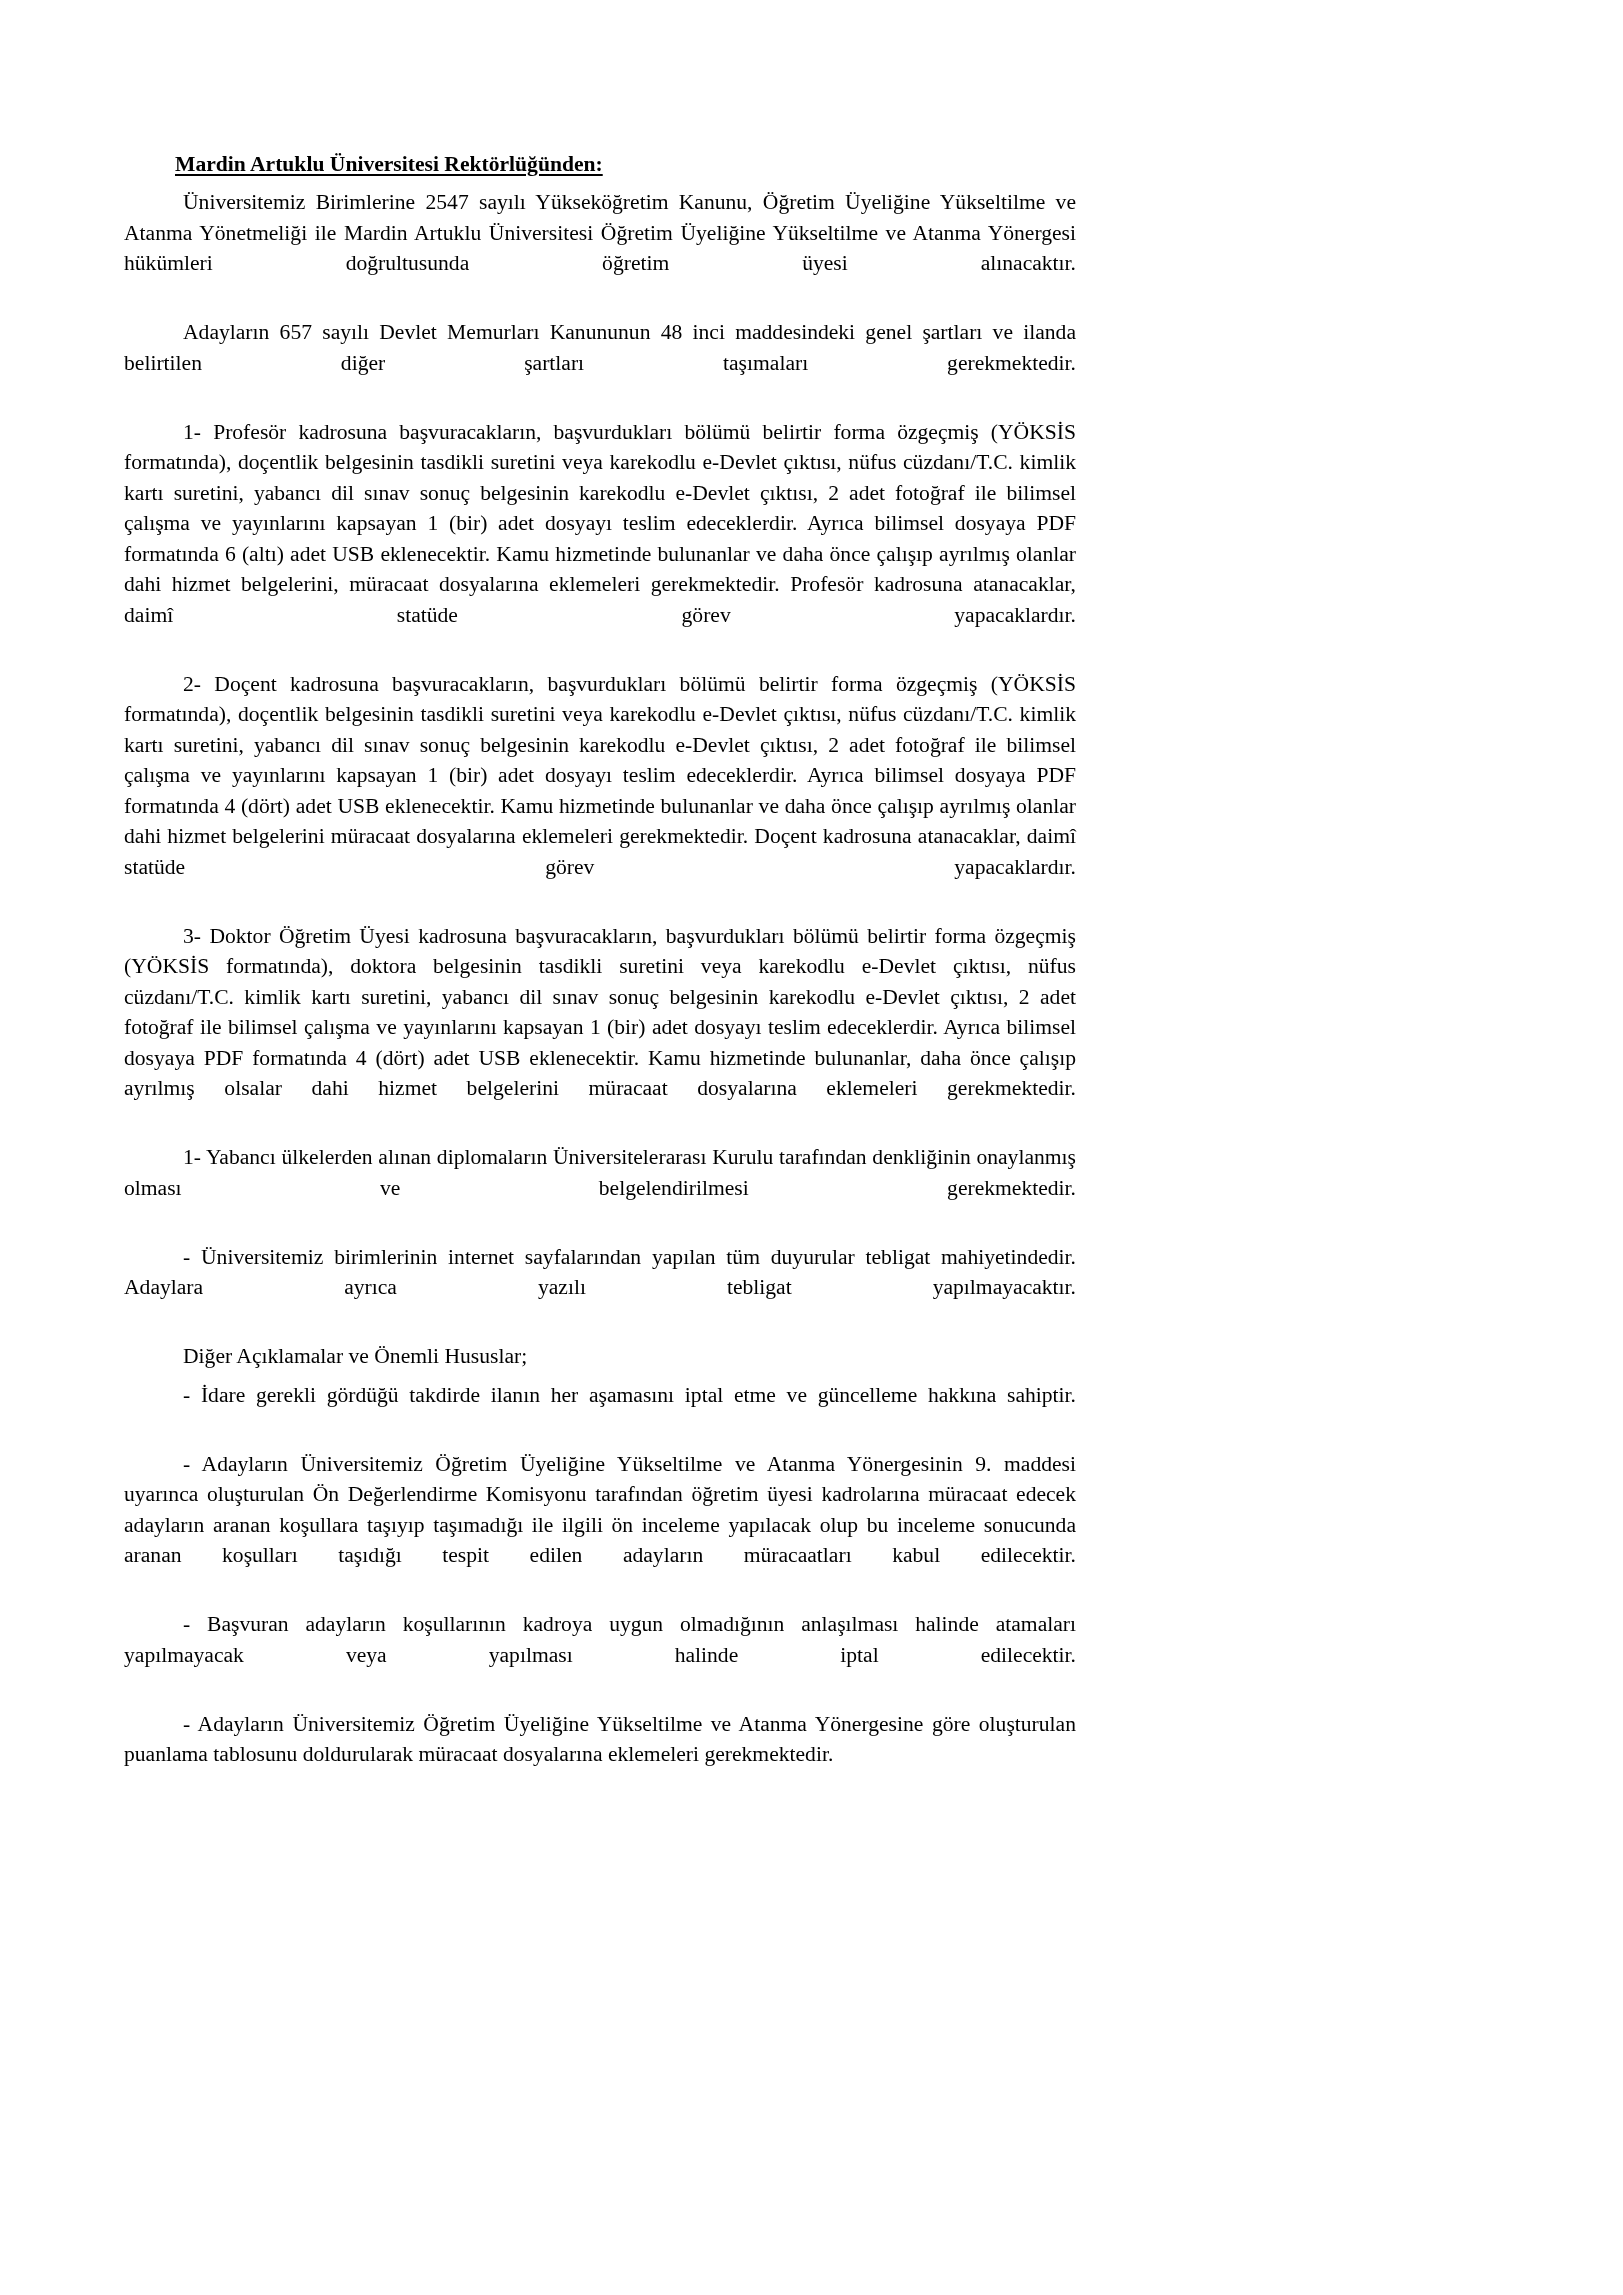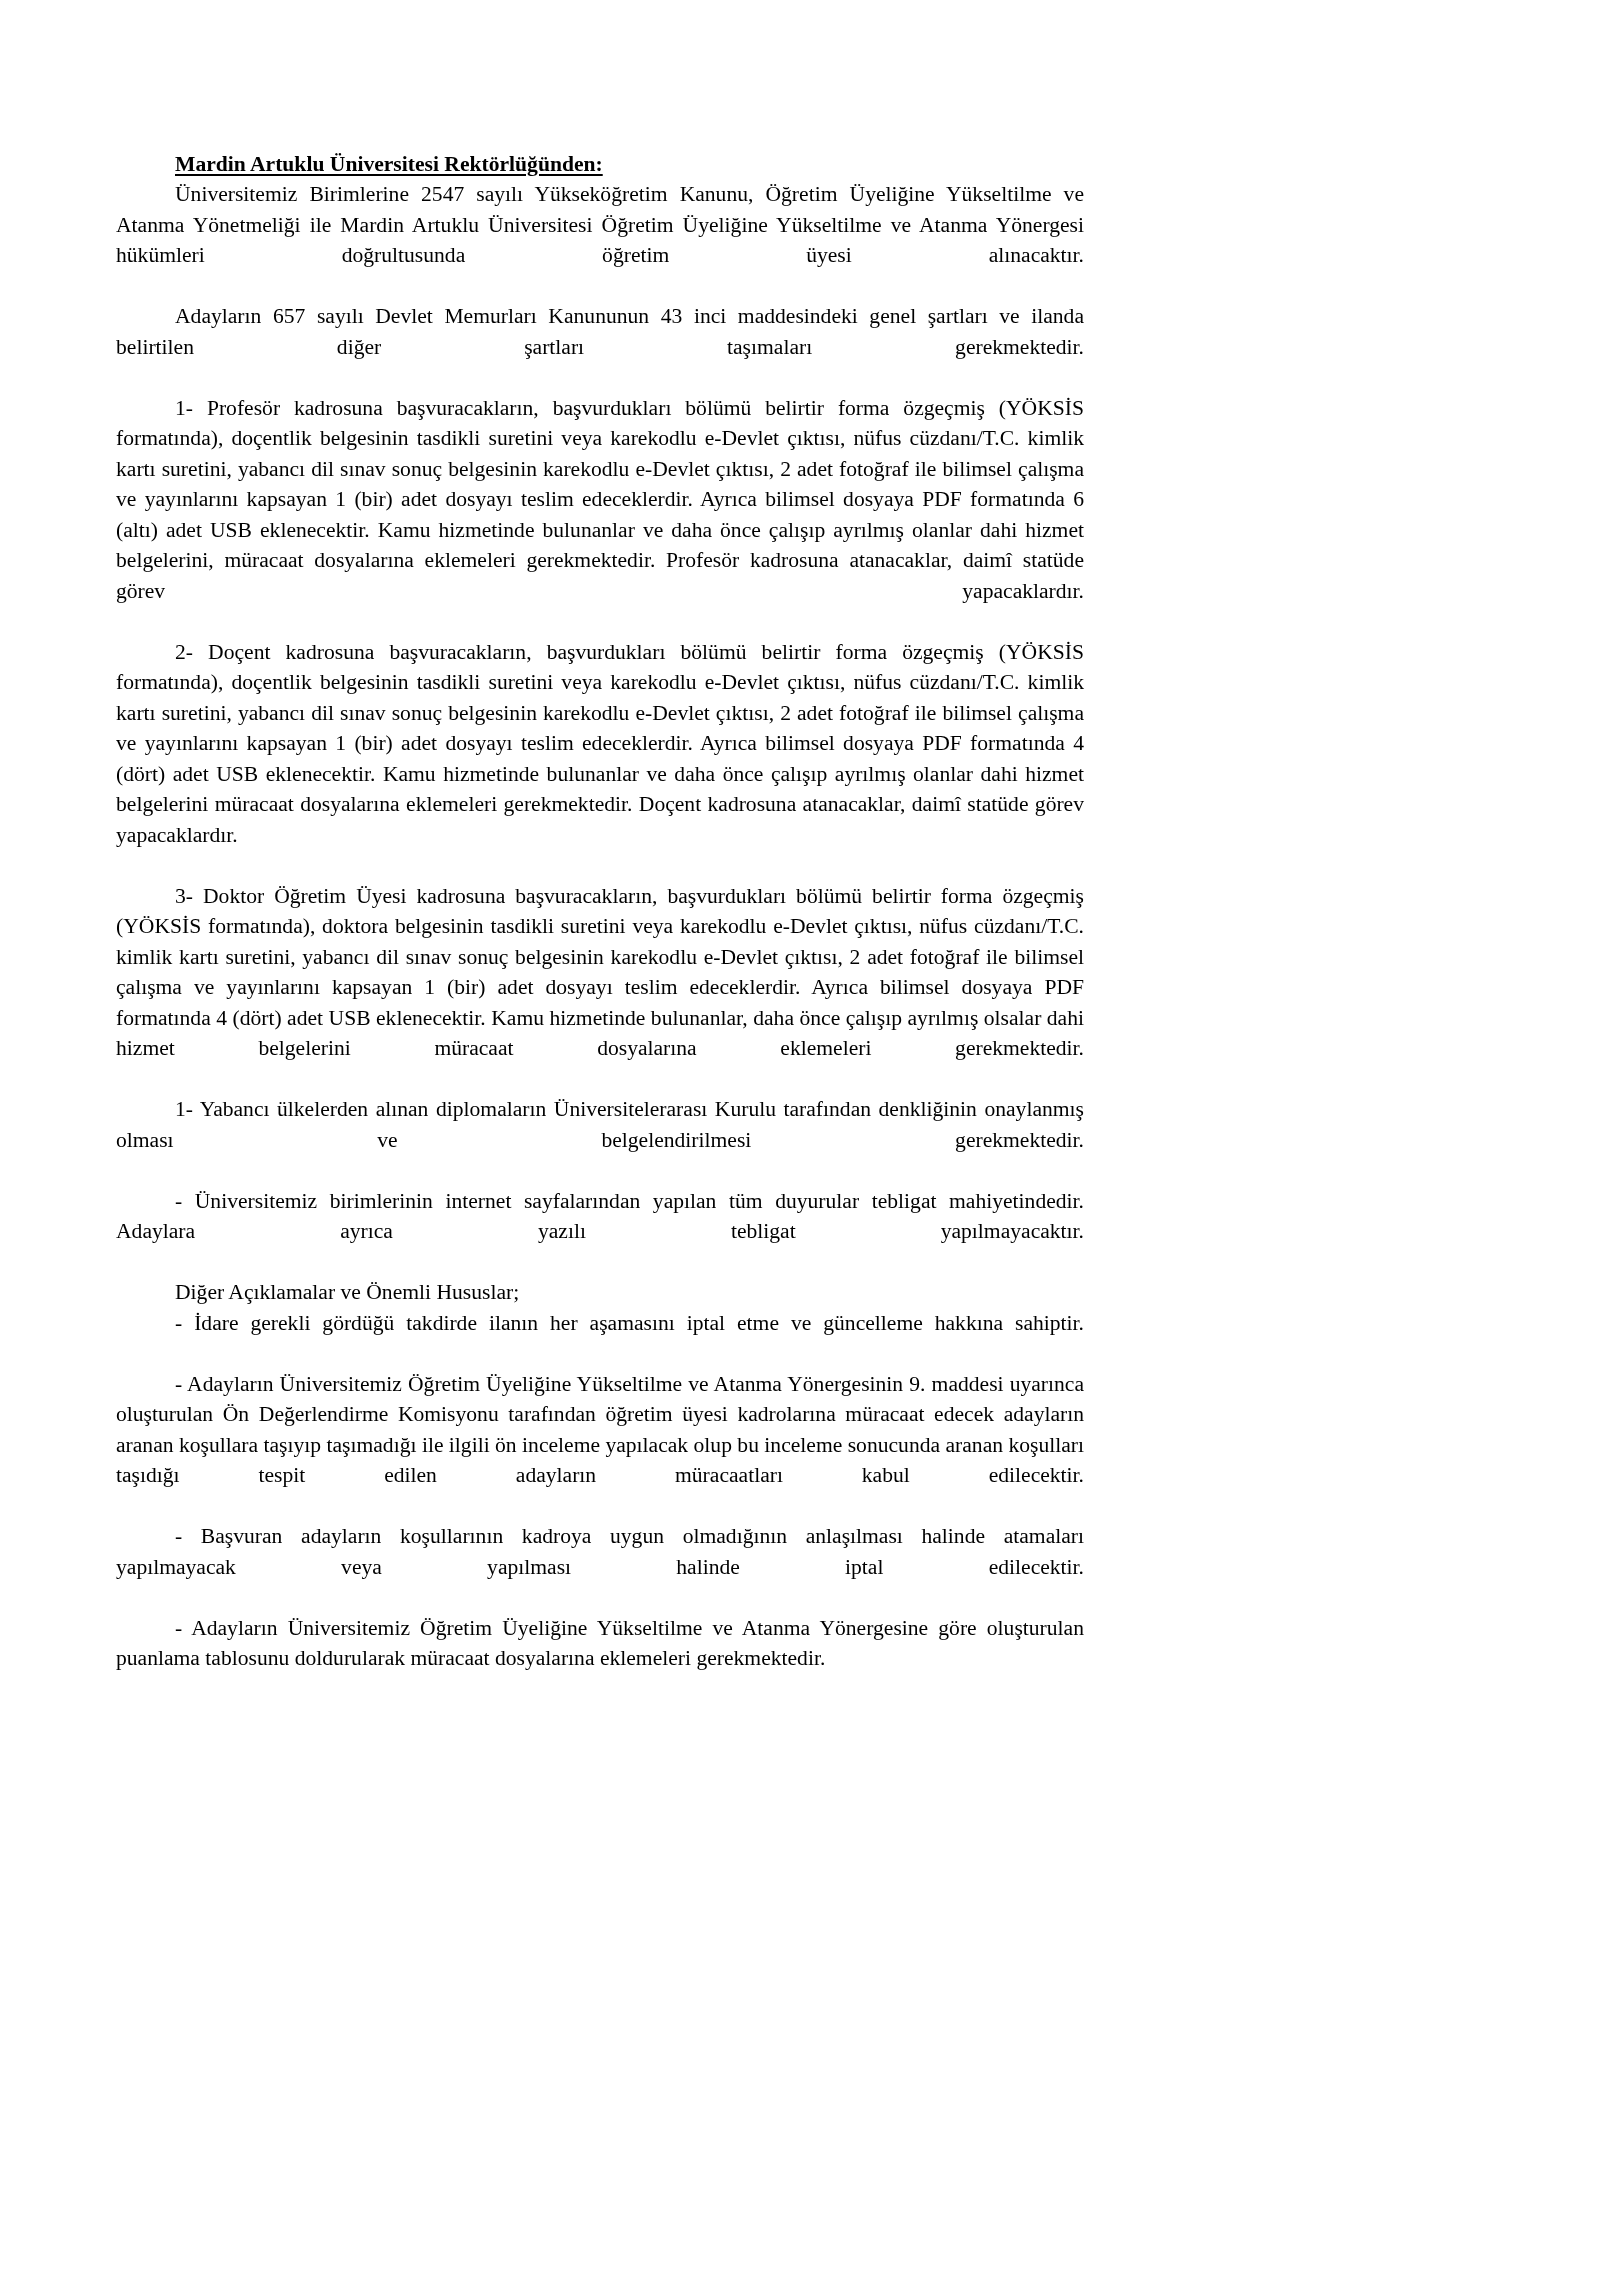--- a/index.html
+++ b/index.html
@@ -45,21 +45,21 @@
     letter-spacing: 0px;
   }
   .doc-heading span.ul {
     text-decoration: underline;
     text-underline-offset: 2.6px;
   }
 
   p.para {
     font-size: 21.6px;
     line-height: 30.5px;
-    margin: 0;
+    margin: 8px;
     padding: 0;
     text-align: justify;
     text-justify: inter-word;
     text-indent: 59px;
     hyphens: none;
   }
 
   p.para.bullet {
     text-indent: 59px;
   }
@@ -75,21 +75,21 @@
 </head>
 <body>
 
 <div class="page">
   <div class="content">
 
     <div class="doc-heading"><span class="ul">Mardin Artuklu Üniversitesi Rektörlüğünden:</span></div>
 
     <p class="para">Üniversitemiz Birimlerine 2547 sayılı Yükseköğretim Kanunu, Öğretim Üyeliğine Yükseltilme ve Atanma Yönetmeliği ile Mardin Artuklu Üniversitesi Öğretim Üyeliğine Yükseltilme ve Atanma Yönergesi hükümleri doğrultusunda öğretim üyesi alınacaktır.</p>
 
-    <p class="para">Adayların 657 sayılı Devlet Memurları Kanununun 43 inci maddesindeki genel şartları ve ilanda belirtilen diğer şartları taşımaları gerekmektedir.</p>
+    <p class="para">Adayların 657 sayılı Devlet Memurları Kanununun 48 inci maddesindeki genel şartları ve ilanda belirtilen diğer şartları taşımaları gerekmektedir.</p>
 
     <p class="para">1- Profesör kadrosuna başvuracakların, başvurdukları bölümü belirtir forma özgeçmiş (YÖKSİS formatında), doçentlik belgesinin tasdikli suretini veya karekodlu e-Devlet çıktısı, nüfus cüzdanı/T.C. kimlik kartı suretini, yabancı dil sınav sonuç belgesinin karekodlu e-Devlet çıktısı, 2 adet fotoğraf ile bilimsel çalışma ve yayınlarını kapsayan 1 (bir) adet dosyayı teslim edeceklerdir. Ayrıca bilimsel dosyaya PDF formatında 6 (altı) adet USB eklenecektir. Kamu hizmetinde bulunanlar ve daha önce çalışıp ayrılmış olanlar dahi hizmet belgelerini, müracaat dosyalarına eklemeleri gerekmektedir. Profesör kadrosuna atanacaklar, daimî statüde görev yapacaklardır.</p>
 
     <p class="para">2- Doçent kadrosuna başvuracakların, başvurdukları bölümü belirtir forma özgeçmiş (YÖKSİS formatında), doçentlik belgesinin tasdikli suretini veya karekodlu e-Devlet çıktısı, nüfus cüzdanı/T.C. kimlik kartı suretini, yabancı dil sınav sonuç belgesinin karekodlu e-Devlet çıktısı, 2 adet fotoğraf ile bilimsel çalışma ve yayınlarını kapsayan 1 (bir) adet dosyayı teslim edeceklerdir. Ayrıca bilimsel dosyaya PDF formatında 4 (dört) adet USB eklenecektir. Kamu hizmetinde bulunanlar ve daha önce çalışıp ayrılmış olanlar dahi hizmet belgelerini müracaat dosyalarına eklemeleri gerekmektedir. Doçent kadrosuna atanacaklar, daimî statüde görev yapacaklardır.</p>
 
     <p class="para">3- Doktor Öğretim Üyesi kadrosuna başvuracakların, başvurdukları bölümü belirtir forma özgeçmiş (YÖKSİS formatında), doktora belgesinin tasdikli suretini veya karekodlu e-Devlet çıktısı, nüfus cüzdanı/T.C. kimlik kartı suretini, yabancı dil sınav sonuç belgesinin karekodlu e-Devlet çıktısı, 2 adet fotoğraf ile bilimsel çalışma ve yayınlarını kapsayan 1 (bir) adet dosyayı teslim edeceklerdir. Ayrıca bilimsel dosyaya PDF formatında 4 (dört) adet USB eklenecektir. Kamu hizmetinde bulunanlar, daha önce çalışıp ayrılmış olsalar dahi hizmet belgelerini müracaat dosyalarına eklemeleri gerekmektedir.</p>
 
     <p class="para">1- Yabancı ülkelerden alınan diplomaların Üniversitelerarası Kurulu tarafından denkliğinin onaylanmış olması ve belgelendirilmesi gerekmektedir.</p>
 
     <p class="para bullet">- Üniversitemiz birimlerinin internet sayfalarından yapılan tüm duyurular tebligat mahiyetindedir. Adaylara ayrıca yazılı tebligat yapılmayacaktır.</p>

